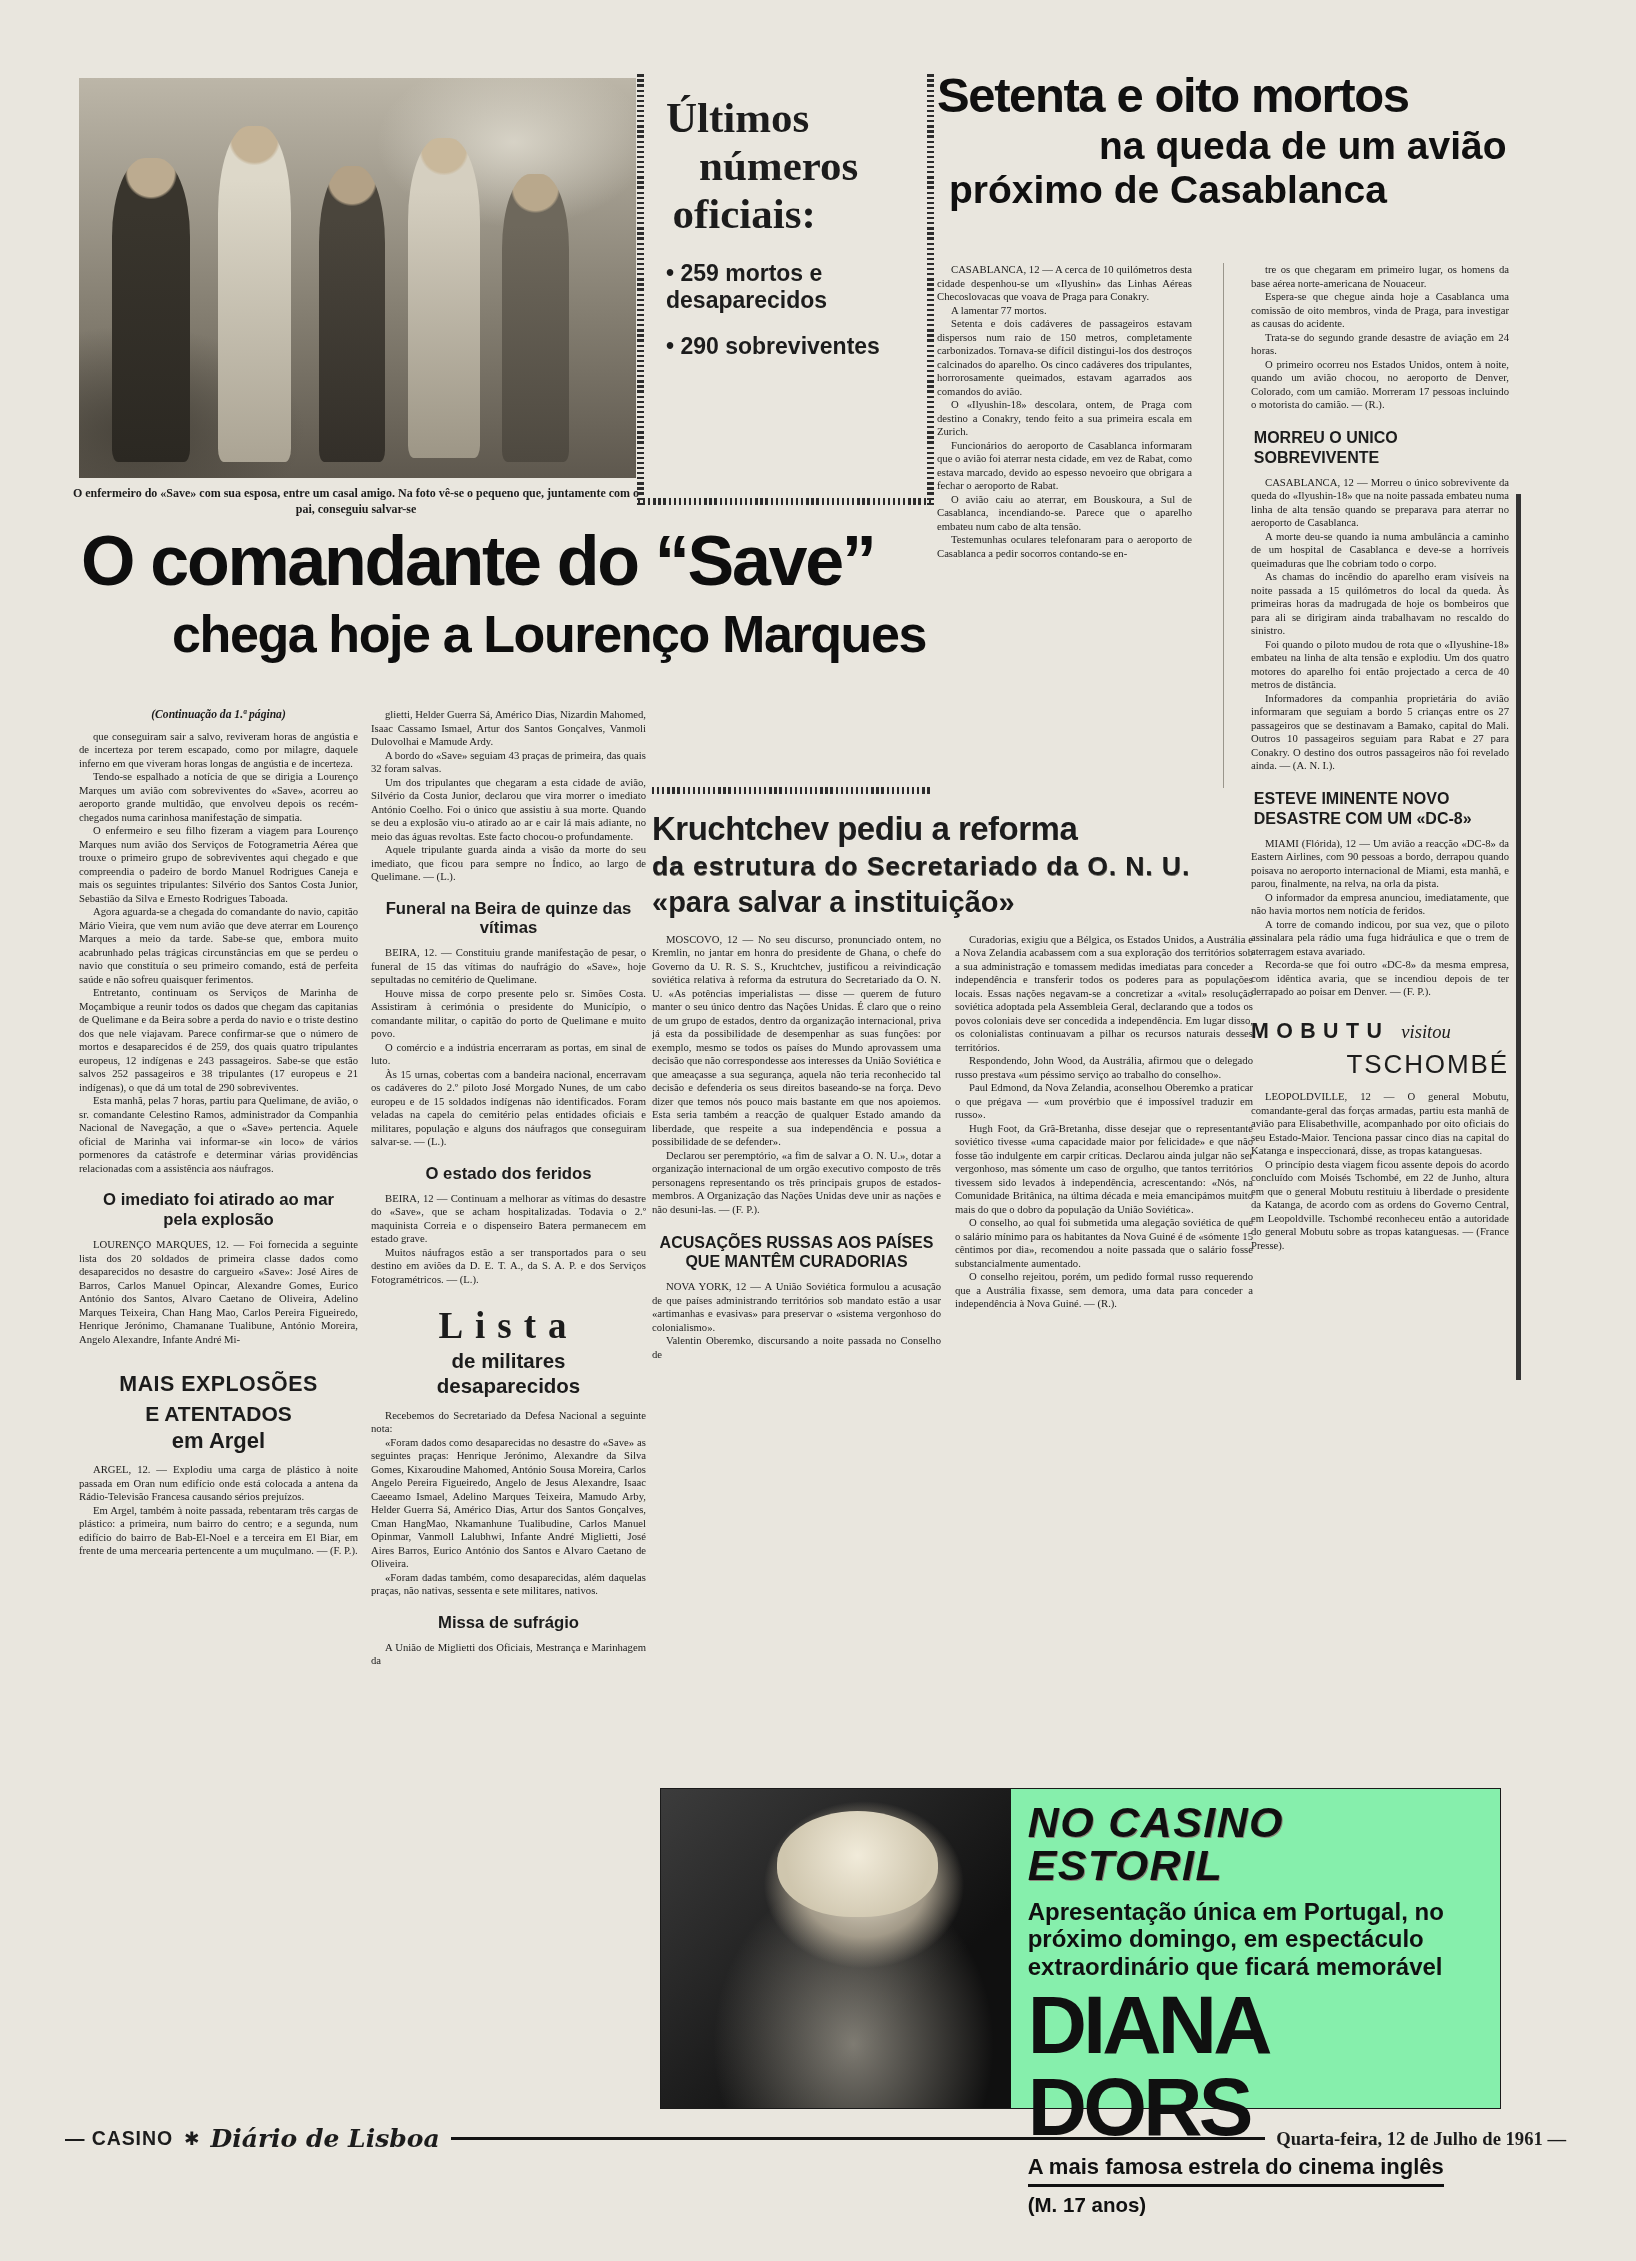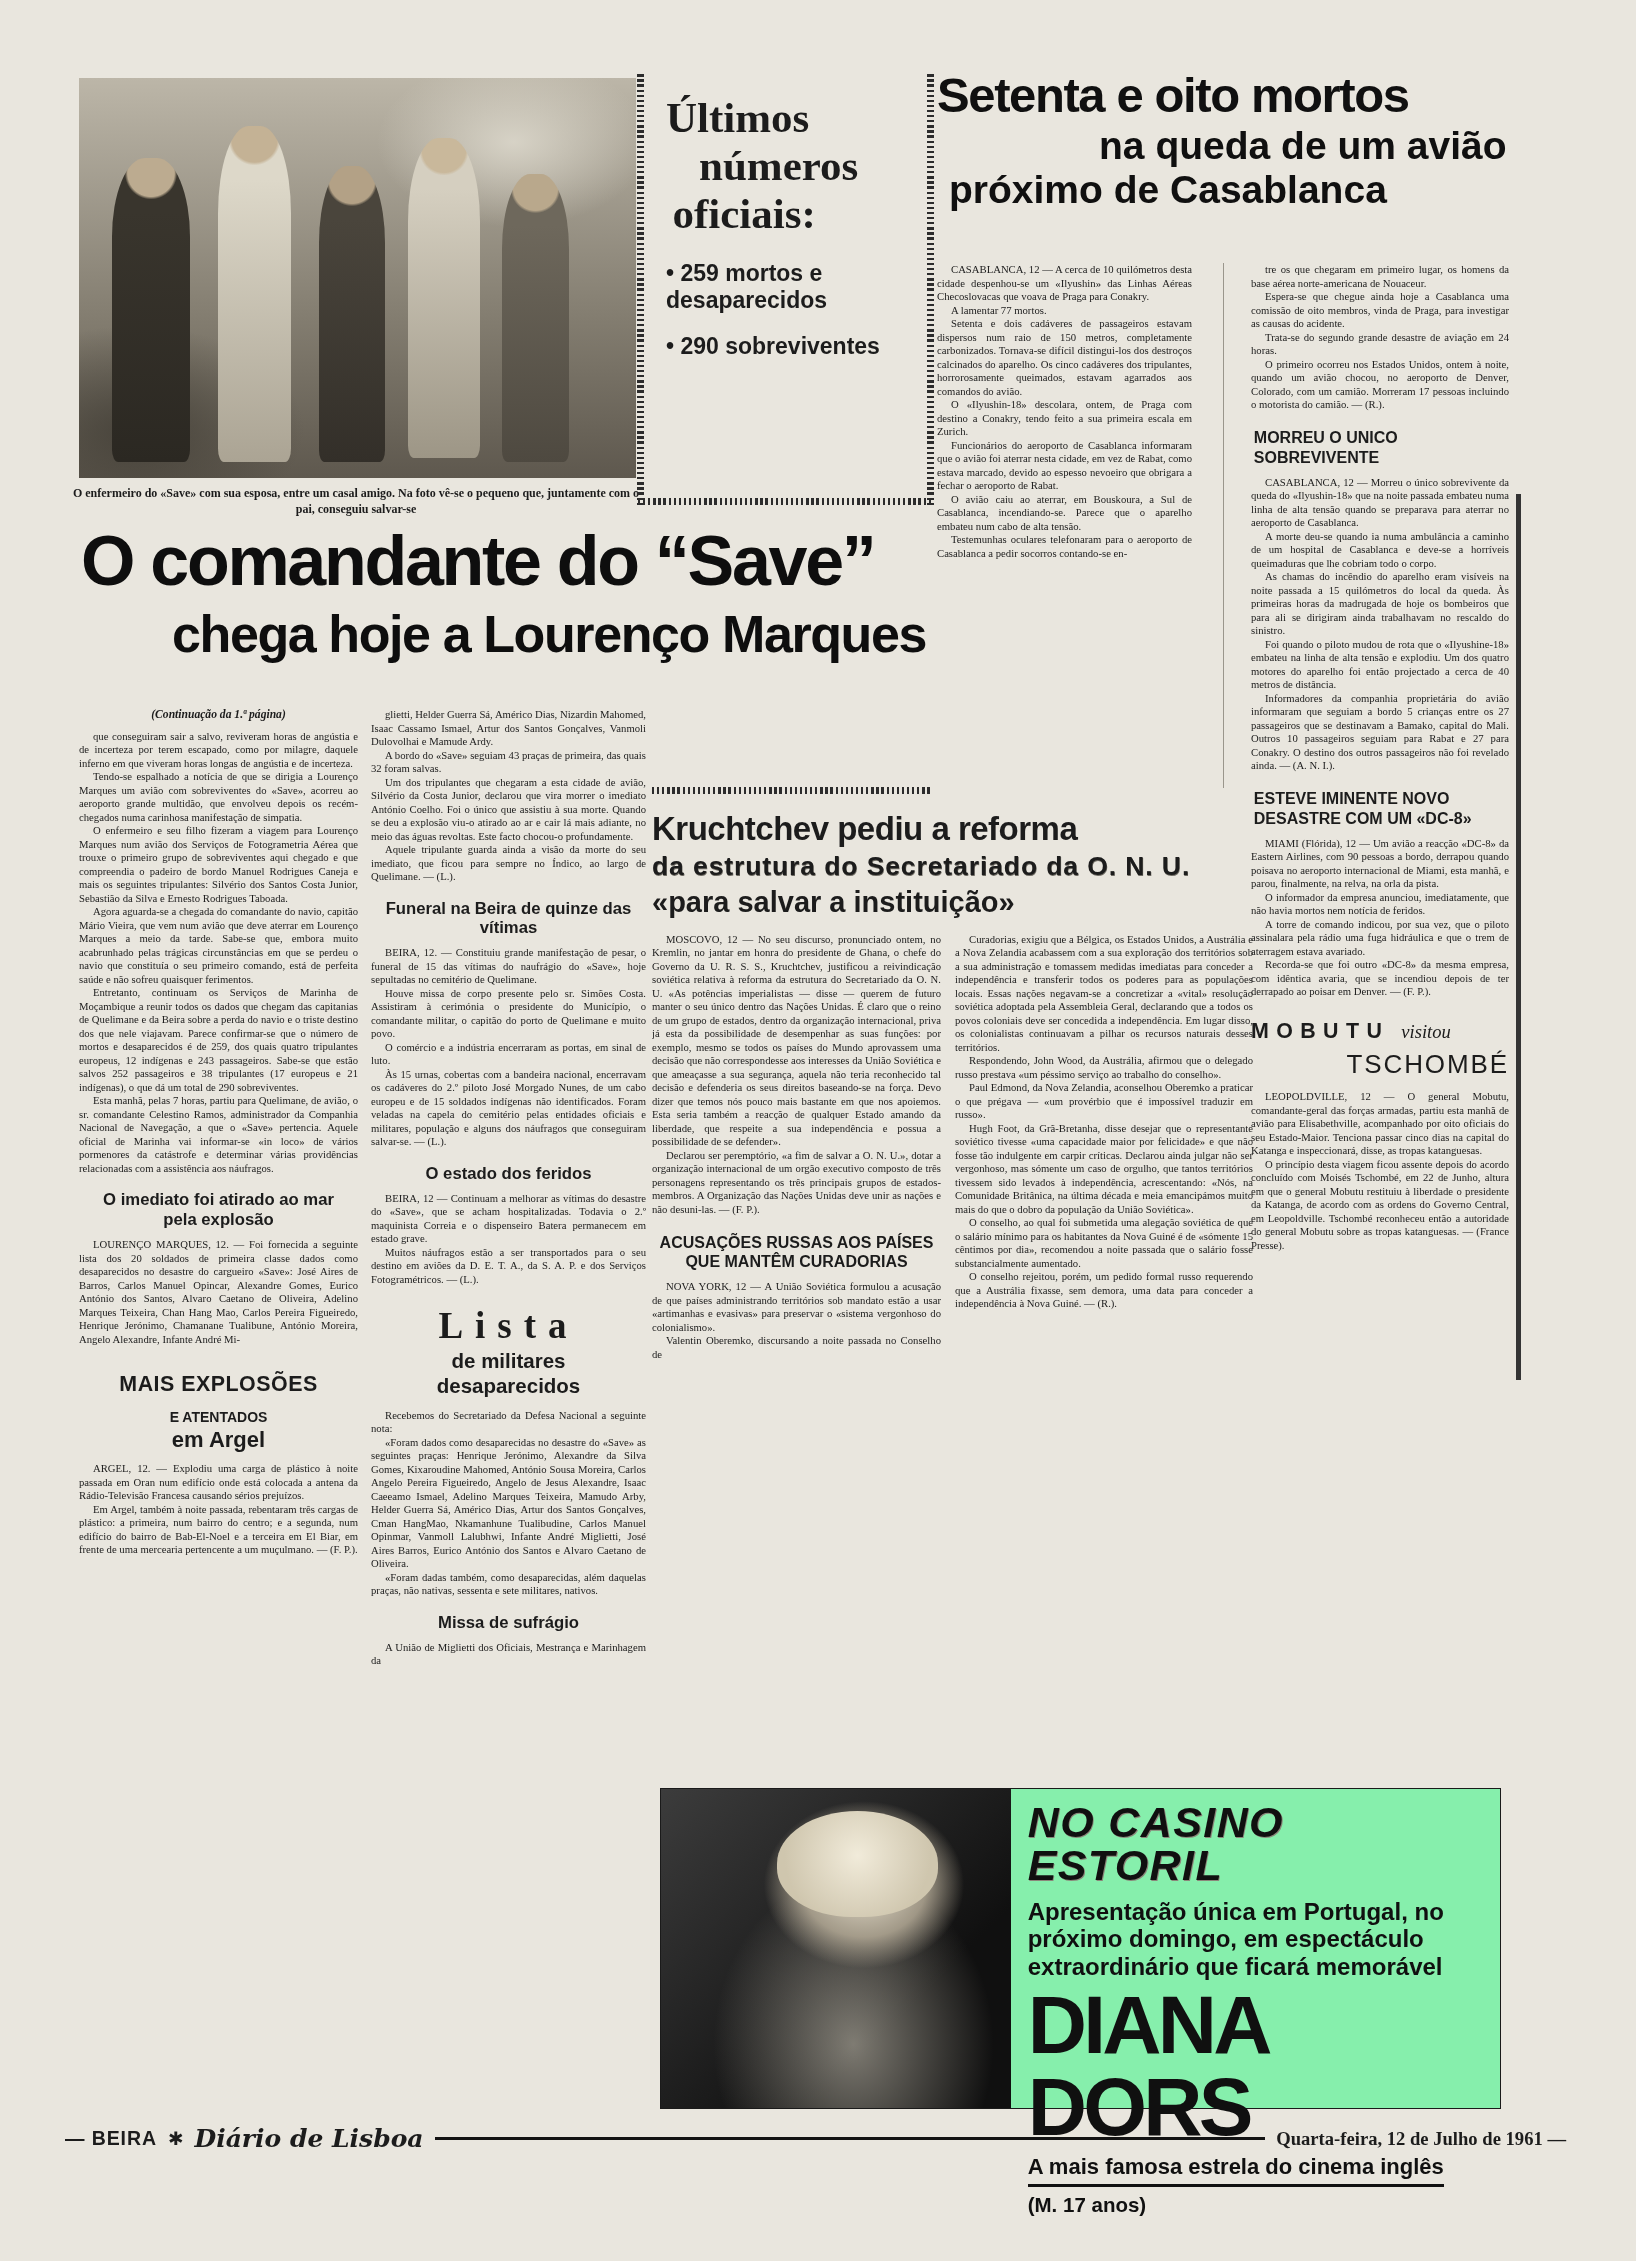--- a/index.html
+++ b/index.html
@@ -58,21 +58,21 @@
   .save-headline .sh2 { font-size:52px; letter-spacing:-1.4px; line-height:1; margin:12px 0 0 91px; }
   .save-col1 { position:absolute; left:79px; top:708px; width:279px; height:1409px; overflow:hidden; }
   .save-col2 { position:absolute; left:371px; top:708px; width:275px; height:1418px; overflow:hidden; }
   .continuation { font:italic 700 11.6px/1.25 "Liberation Serif", serif; text-align:center; margin:0 0 7.4px; }
 
   .body-text p { font:10.7px/13.5px "Liberation Serif", serif; text-align:justify; margin:0; text-indent:14px; hyphens:auto; }
   .subhead { font:700 16.7px/1.18 "Liberation Sans", sans-serif; text-align:center; margin:15px 11px 8.4px; }
 
   .explosoes { margin-top:26px; margin-bottom:9.3px; text-align:center; font-family:"Liberation Sans", sans-serif; font-weight:700; }
   .explosoes .e1 { font-size:21.4px; letter-spacing:0.5px; }
-  .explosoes .e2 { font-size:14px; margin-top:12px; }
+  .explosoes .e2 { font-size:21px; margin-top:5px; }
   .explosoes .e3 { font-size:22px; margin-top:1.9px; }
 
   .lista-head { text-align:center; margin:20.5px 0 10.2px; }
   .lista-head .l1 { font:700 37px/1 "Liberation Serif", serif; letter-spacing:12px; }
   .lista-head .l2 { font:700 20.5px/1.2 "Liberation Sans", sans-serif; margin-top:5.6px; }
   .lista-head .l3 { font:700 20.5px/1.2 "Liberation Sans", sans-serif; }
 
   
   .sq-kru { position:absolute; left:652px; top:787px; width:279px; height:7.4px; background:repeating-linear-gradient(90deg,#2c2c2c 0 2.3px, transparent 2.3px 5.1px); }
   .kru { position:absolute; left:652px; top:811px; width:601px; }
@@ -293,21 +293,21 @@
     <div class="casino-text">
       <div class="casino-title">NO CASINO ESTORIL</div>
       <p class="casino-lead">Apresentação única em Portugal, no próximo domingo, em espectáculo extraordinário que ficará memorável</p>
       <div class="casino-star-name">DIANA DORS</div>
       <div class="casino-tag">A mais famosa estrela do cinema inglês</div>
       <div class="casino-rating">(M. 17 anos)</div>
     </div>
   </section>
 
   <footer class="foot">
-    <span class="f-page">— BEIRA</span>
+    <span class="f-page">— CASINO</span>
     <span class="f-star">✱</span>
     <span class="f-mast">Diário de Lisboa</span>
     <span class="f-rule"></span>
     <span class="f-date">Quarta-feira, 12 de Julho de 1961 —</span>
   </footer>
 
 </div>
 
 
 </body></html>

